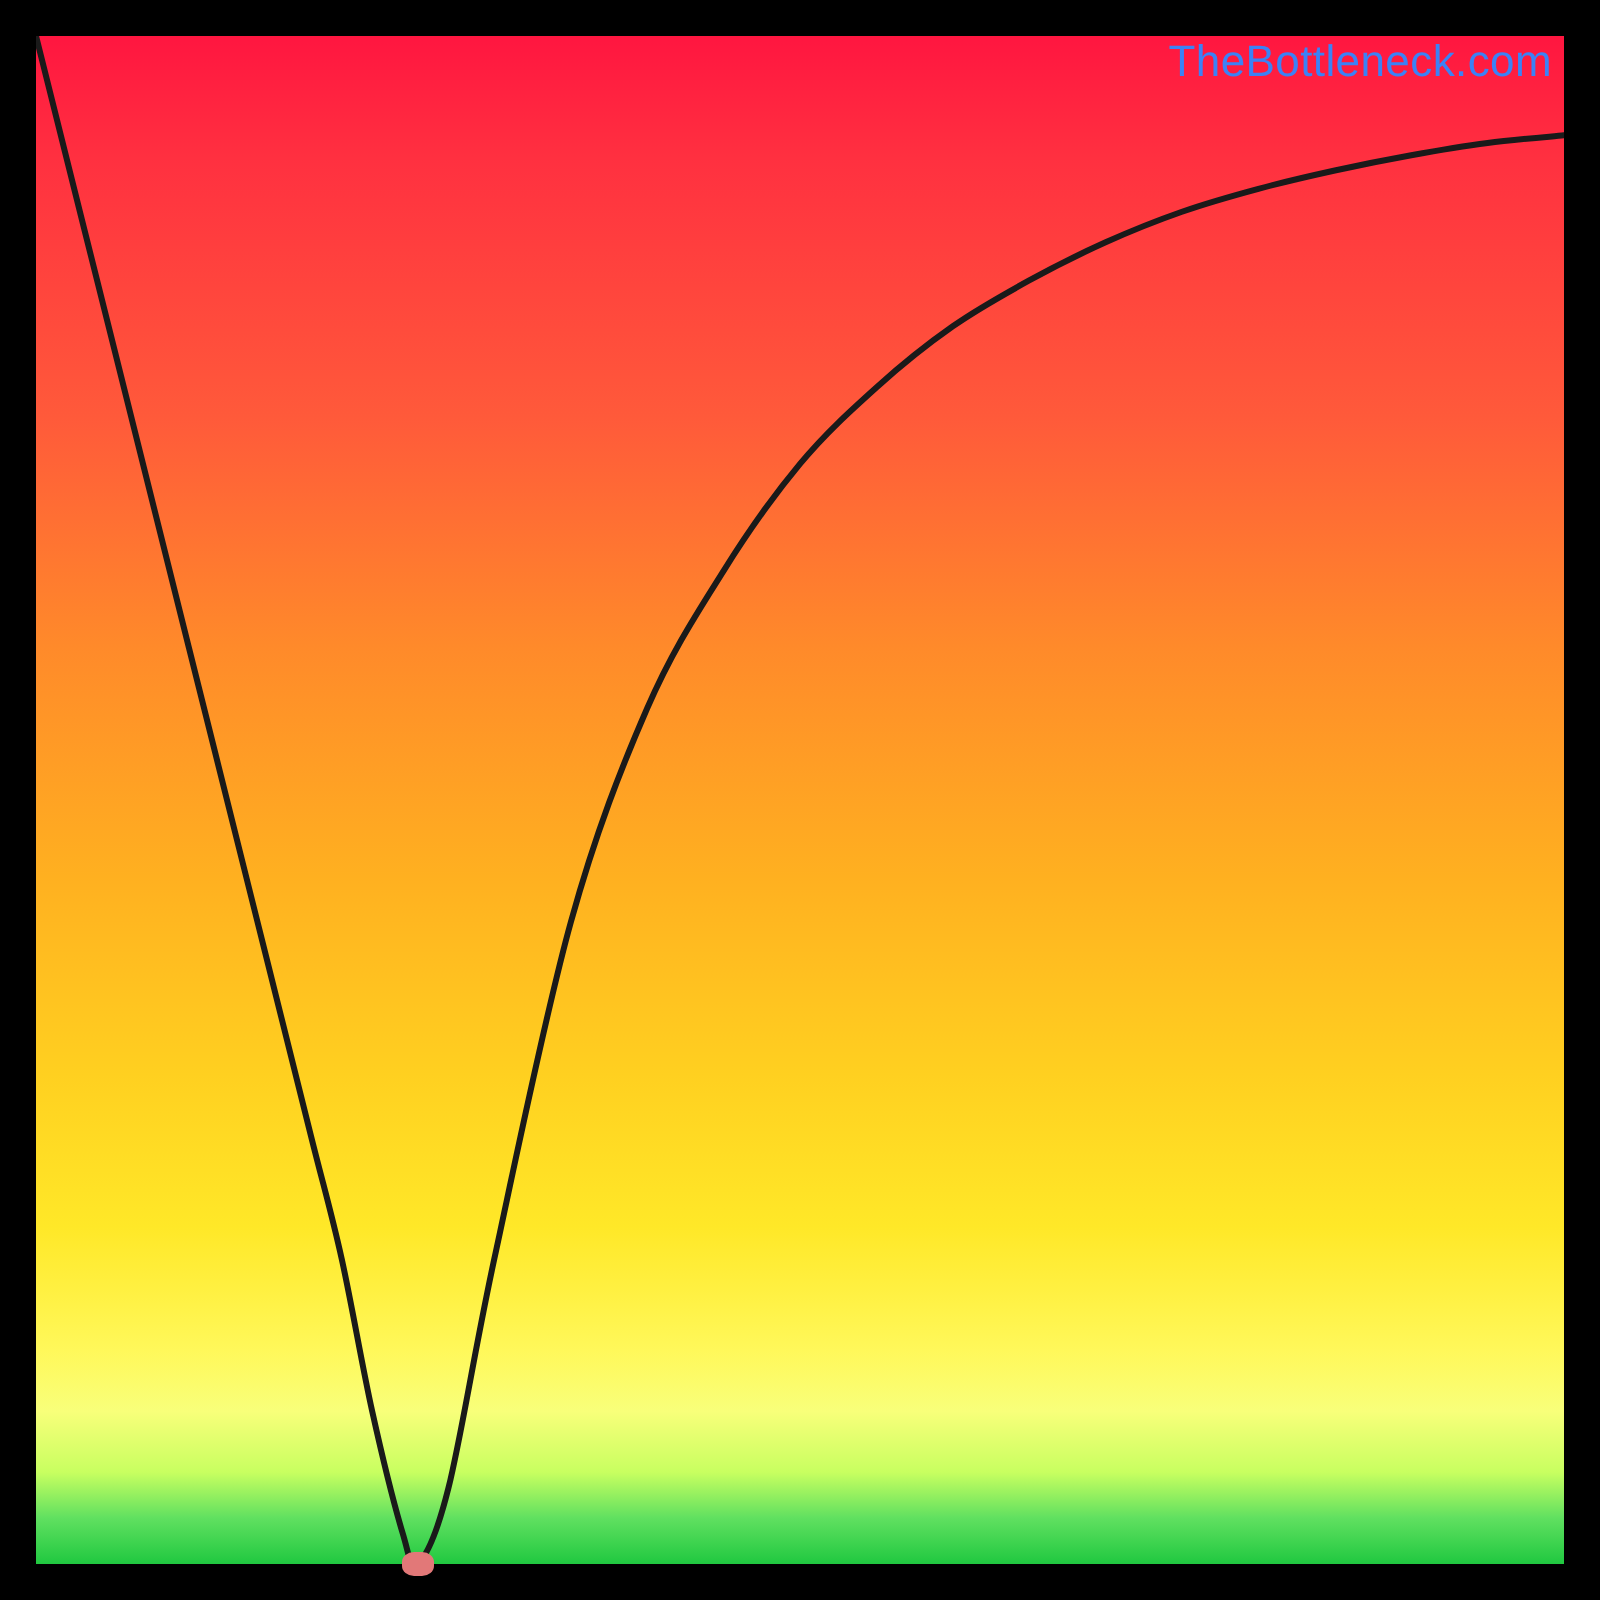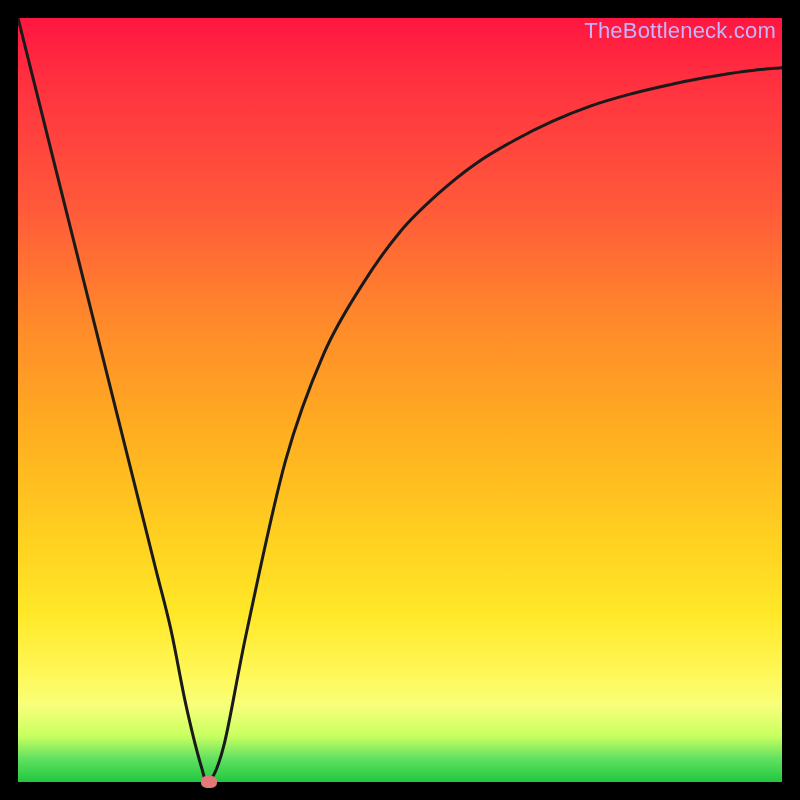--- a/index.html
+++ b/index.html
@@ -39,21 +39,21 @@
       #f8ff7a 90%,
       #c8ff60 94%,
       #60e060 97%,
       #20c840 100%
     );
   }
   .watermark {
     position: absolute;
     top: 0;
     right: 6px;
-    color: #c4b5fd;
+    color: #3b82f6;
     font-size: 22px;
     font-weight: 500;
     letter-spacing: 0.2px;
     user-select: none;
   }
   svg.curve {
     position: absolute;
     left: 0;
     top: 0;
     width: 764px;

